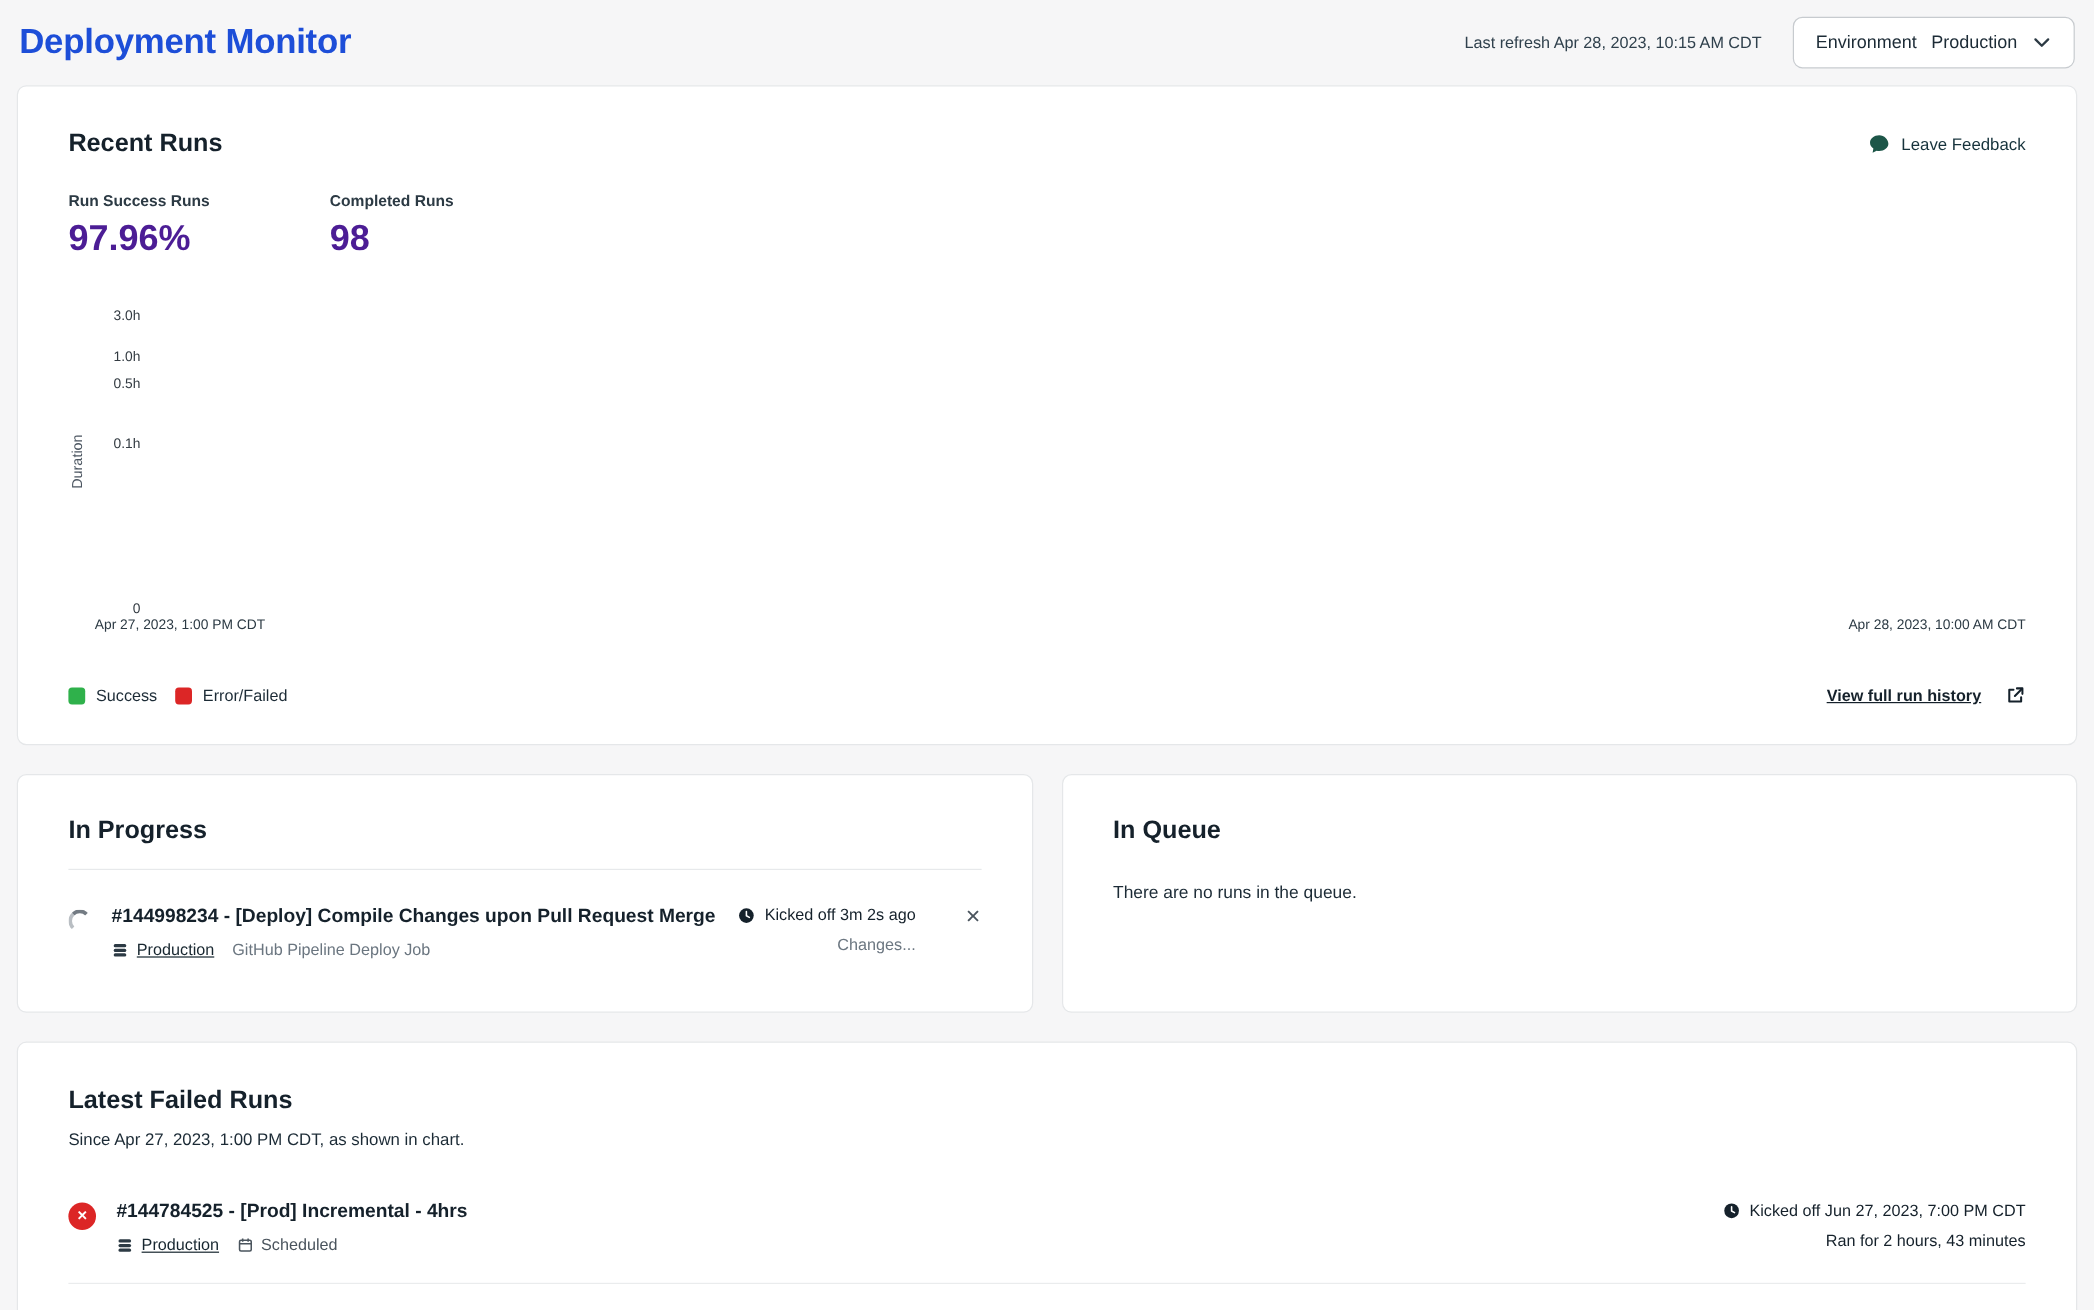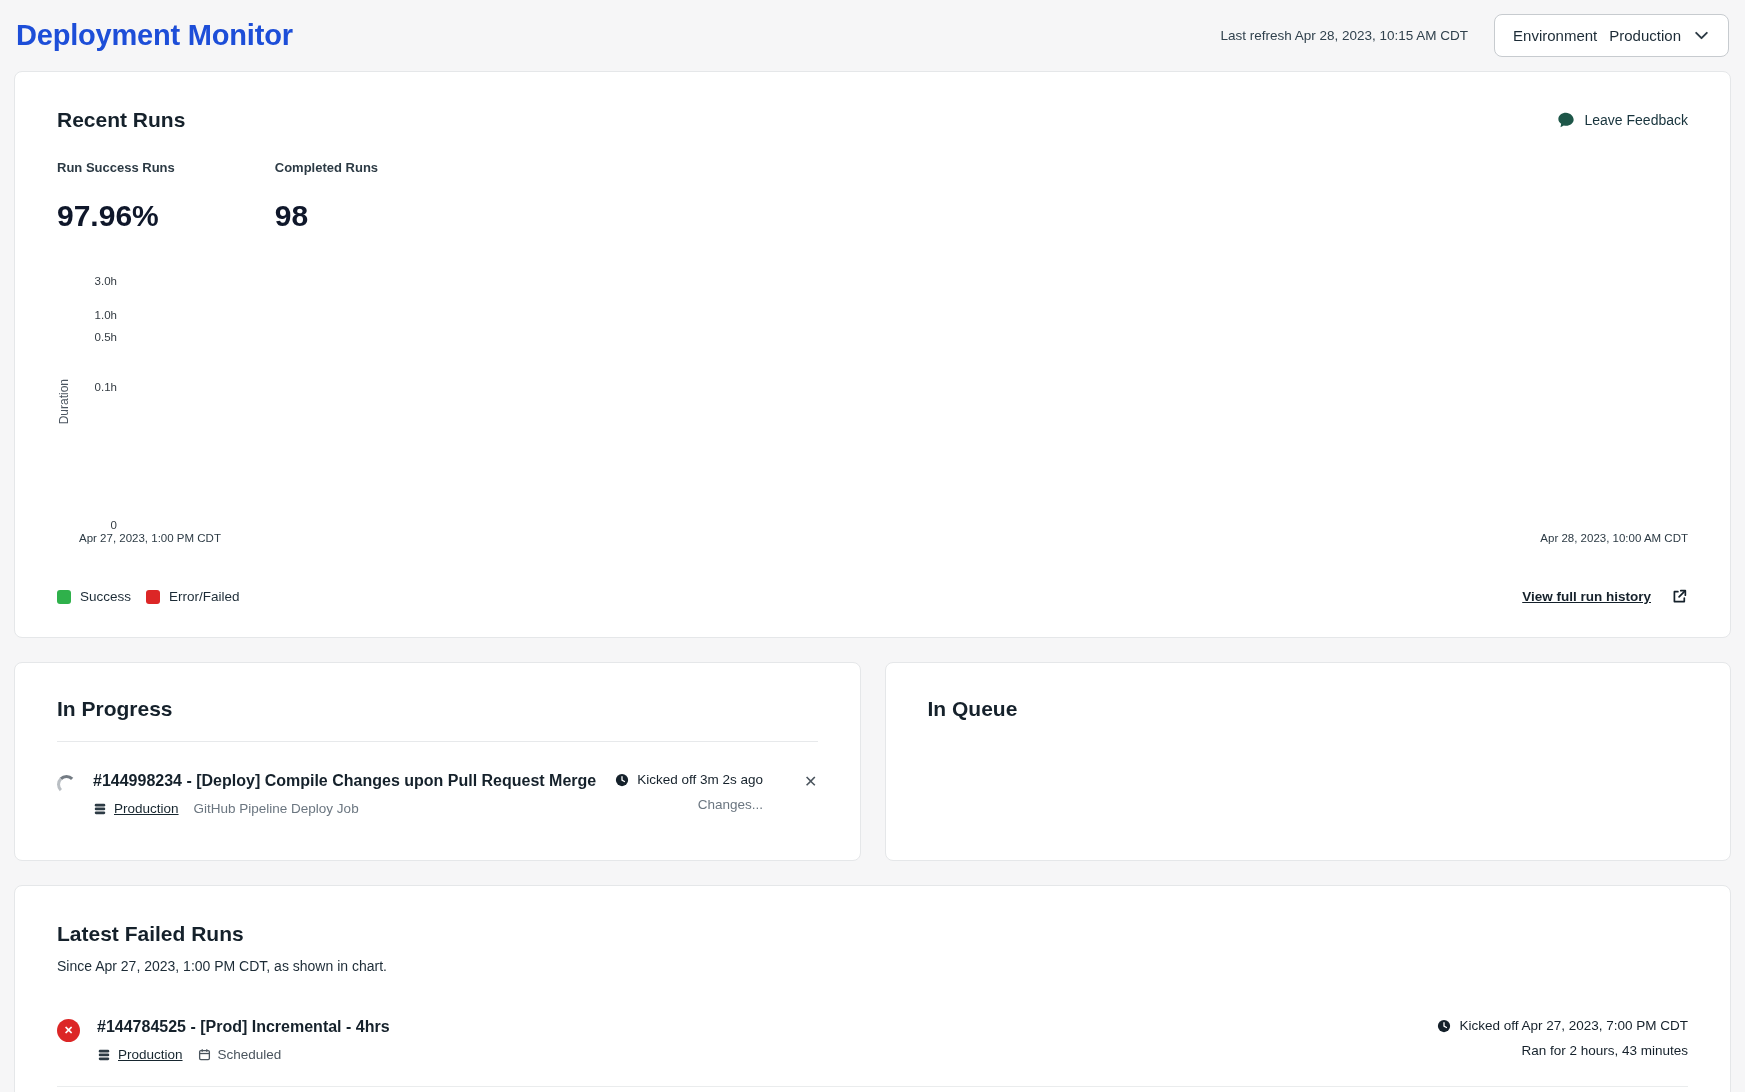--- a/index.html
+++ b/index.html
@@ -28,21 +28,21 @@
   
   .card { background: #fff; border: 1px solid #e5e7e9; border-radius: 8px; }
   .card-header { display: flex; justify-content: space-between; align-items: center; }
   .card-title { font-size: 21px; font-weight: 700; color: #15212b; }
   .feedback-link { display: flex; align-items: center; gap: 9px; font-size: 14px; color: #17333c; cursor: pointer; }
 
   .recent-card { padding: 36px 42px 32px; }
 
   .stats-row { display: flex; gap: 100px; margin-top: 28px; }
   .stat-label { font-size: 13px; font-weight: 700; color: #2c3a44; }
-  .stat-value { font-size: 30px; font-weight: 700; margin-top: 24px; color: #0f172a; }
+  .stat-value { font-size: 30px; font-weight: 700; margin-top: 7px; color: #4c1d95; }
 
   
   .chart-area { display: flex; margin-top: 46px; }
   .chart-ylabel-col { display: flex; align-items: center; width: 22px; height: 246px; }
   .chart-ylabel { writing-mode: vertical-rl; transform: rotate(180deg); font-size: 12px; color: #4b5560; }
   .chart-main { flex: 1; }
   .chart-body { display: flex; flex-direction: column; }
   .chart-yaxis { position: relative; width: 46px; height: 246px; }
   .ytick { position: absolute; right: 8px; transform: translateY(50%); font-size: 11.5px; color: #333b42; }
   .chart-plot {
@@ -316,20 +316,21 @@
             <span>Kicked off 3m 2s ago</span>
           </span>
           <span class="running-txt">Changes...</span>
         </div>
         <span class="close-x">✕</span>
       </div>
     </section>
 
     <section class="card mid-card">
       <div class="card-title">In Queue</div>
+      <div class="queue-msg">There are no runs in the queue.</div>
     </section>
   </div>
 
   <section class="card failed-card">
     <div class="card-title">Latest Failed Runs</div>
     <div class="failed-subtitle">Since Apr 27, 2023, 1:00 PM CDT, as shown in chart.</div>
 
     <div class="failed-list">
 
       <div class="failed-row">
@@ -360,21 +361,21 @@
           </div>
         </div>
         <div class="run-meta">
           <span class="meta-line">
             <span class="icon">
               <svg width="14" height="14" viewBox="0 0 16 16">
                   <circle cx="8" cy="8" r="7" fill="#15212b"></circle>
                   <path d="M8 4.2v4l2.8 1.5" stroke="#fff" stroke-width="1.5" fill="none" stroke-linecap="round" stroke-linejoin="round"></path>
                 </svg>
             </span>
-            <span>Kicked off Apr 27, 2023, 7:00 PM CDT</span>
+            <span>Kicked off Jun 27, 2023, 7:00 PM CDT</span>
           </span>
           <span>Ran for 2 hours, 43 minutes</span>
         </div>
       </div>
 
       <div class="failed-row">
         
         
         
       </div>

